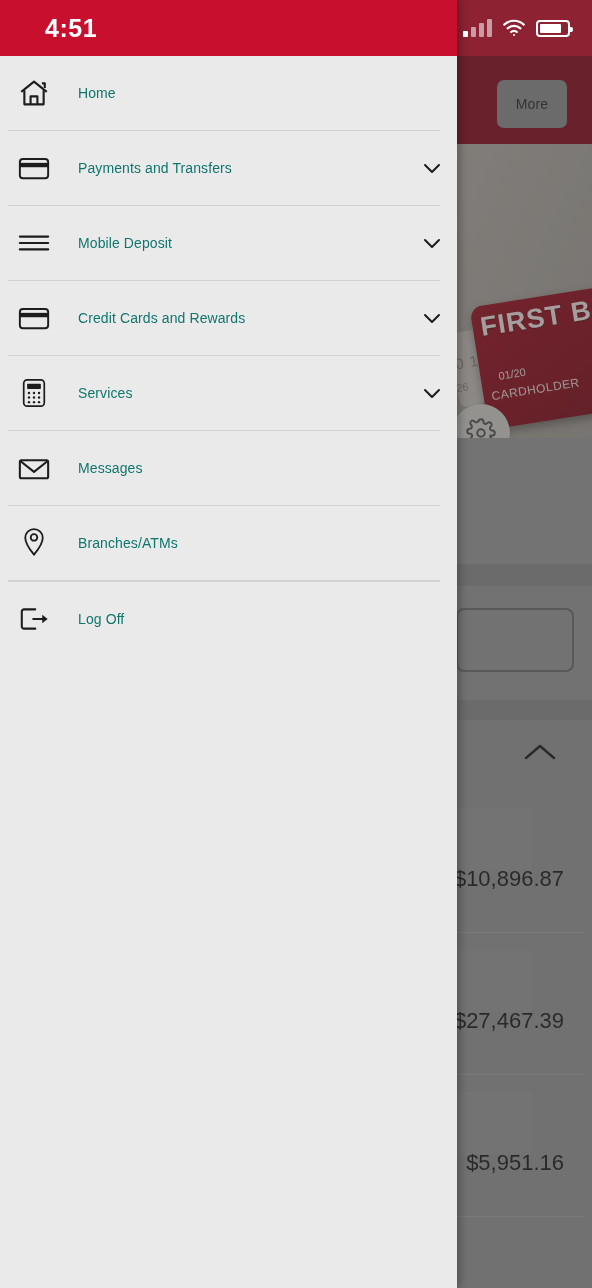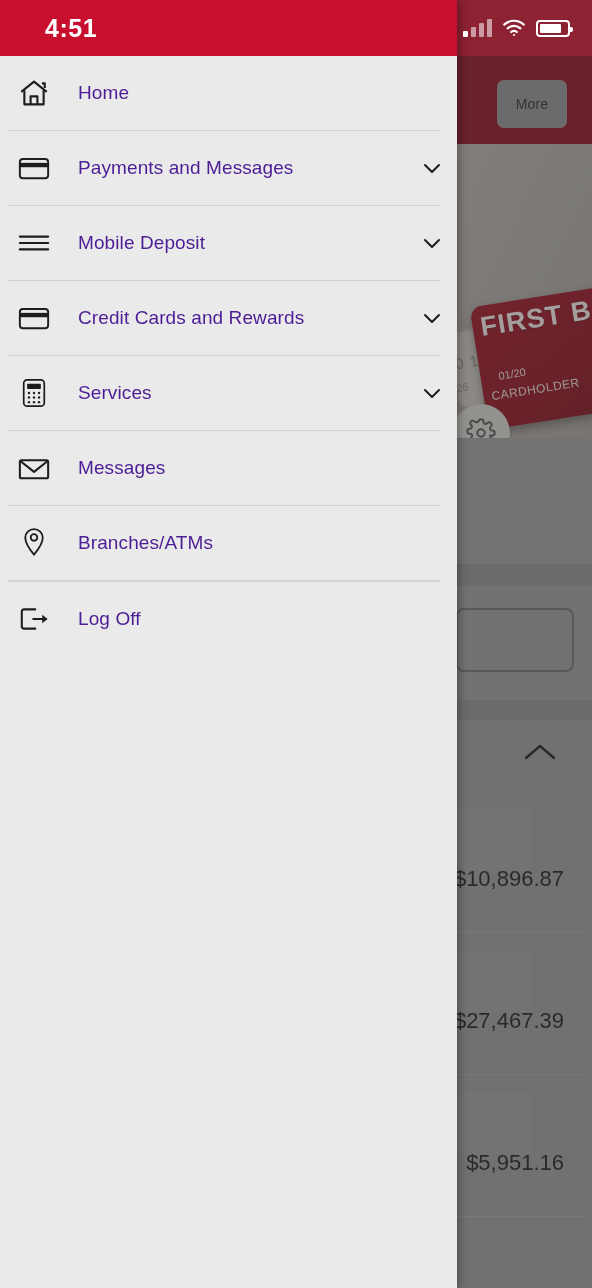--- a/index.html
+++ b/index.html
@@ -208,21 +208,21 @@
   }
   .menu-div {
     width: 432px; height: 1px; background: #d2d2d2; margin-left: 8px;
   }
   .mi-icon {
     width: 44px; min-width: 44px; height: 44px;
     display: flex; align-items: center; justify-content: center;
     margin-right: 22px;
   }
   .mi-label {
-    font-size: 19px; color: #4c1d95;
+    font-size: 14px; color: #0f766e;
     letter-spacing: .1px;
   }
   .mi-chevron {
     position: absolute; right: 9px; top: 50%;
     transform: translateY(-50%);
     width: 32px; height: 32px;
     display: flex; align-items: center; justify-content: center;
   }
   svg { display: block; }
 </style>
@@ -326,21 +326,21 @@
       </div>
       <div class="menu-div"></div>
 
       <div class="menu-item">
         <div class="mi-icon">
           <svg width="36" height="36" viewBox="0 0 28 28" fill="none" stroke="#1d1d1d" stroke-width="1.5">
             <rect x="3" y="7" width="22" height="15" rx="2.4"></rect>
             <rect x="3" y="10" width="22" height="3.4" fill="#1d1d1d" stroke="none"></rect>
           </svg>
         </div>
-        <div class="mi-label">Payments and Messages</div>
+        <div class="mi-label">Payments and Transfers</div>
         <div class="mi-chevron">
           <svg width="24" height="24" viewBox="0 0 24 24" fill="none" stroke="#1d1d1d" stroke-width="2" stroke-linecap="round" stroke-linejoin="round">
             <polyline points="5,9 12,16 19,9"></polyline>
           </svg>
         </div>
       </div>
       <div class="menu-div"></div>
 
       <div class="menu-item">
         <div class="mi-icon">

